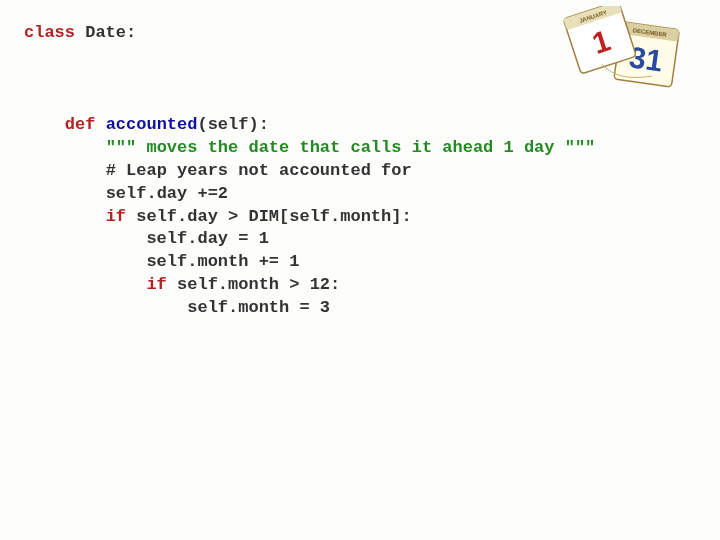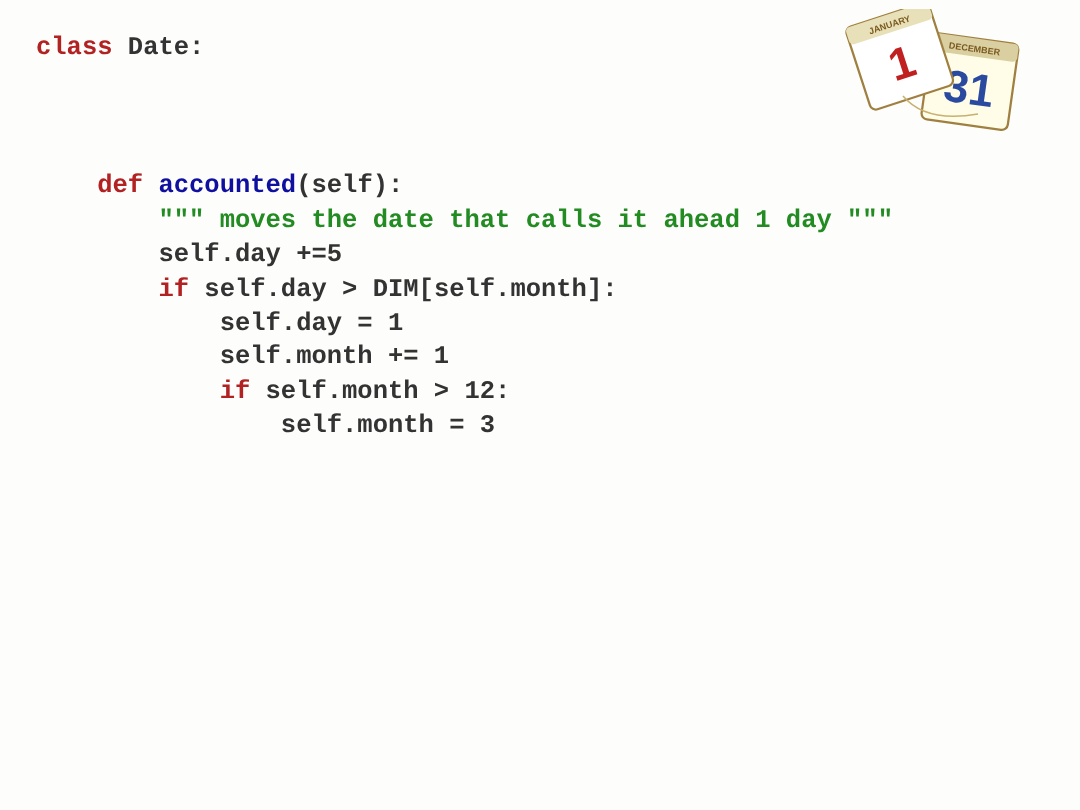--- a/index.html
+++ b/index.html
@@ -64,22 +64,23 @@
 
   <div class="line">&nbsp;</div>
   <div class="line">&nbsp;</div>
   <div class="line">&nbsp;</div>
 
   <div class="line"><span>    </span><span class="kw-red">def </span><span class="kw-blue">accounted</span><span>(self):</span></div>
 
   <div class="line"><span>        </span><span class="kw-green">""" moves the date that calls it ahead 1 day """</span></div>
 
 
+  <div class="line"><span>        </span><span># Leap years not accounted for</span></div>
 
-  <div class="line"><span>        </span><span>self.day +=5</span></div>
+  <div class="line"><span>        </span><span>self.day +=2</span></div>
 
   <div class="line"><span>        </span><span class="kw-red">if </span><span>self.day &gt; DIM[self.month]:</span></div>
 
   <div class="line"><span>            </span><span>self.day = 1</span></div>
 
   <div class="line"><span>            </span><span>self.month += 1</span></div>
 
   <div class="line"><span>            </span><span class="kw-red">if </span><span>self.month &gt; 12:</span></div>
 
   <div class="line"><span>                </span><span>self.month = 3</span></div>

